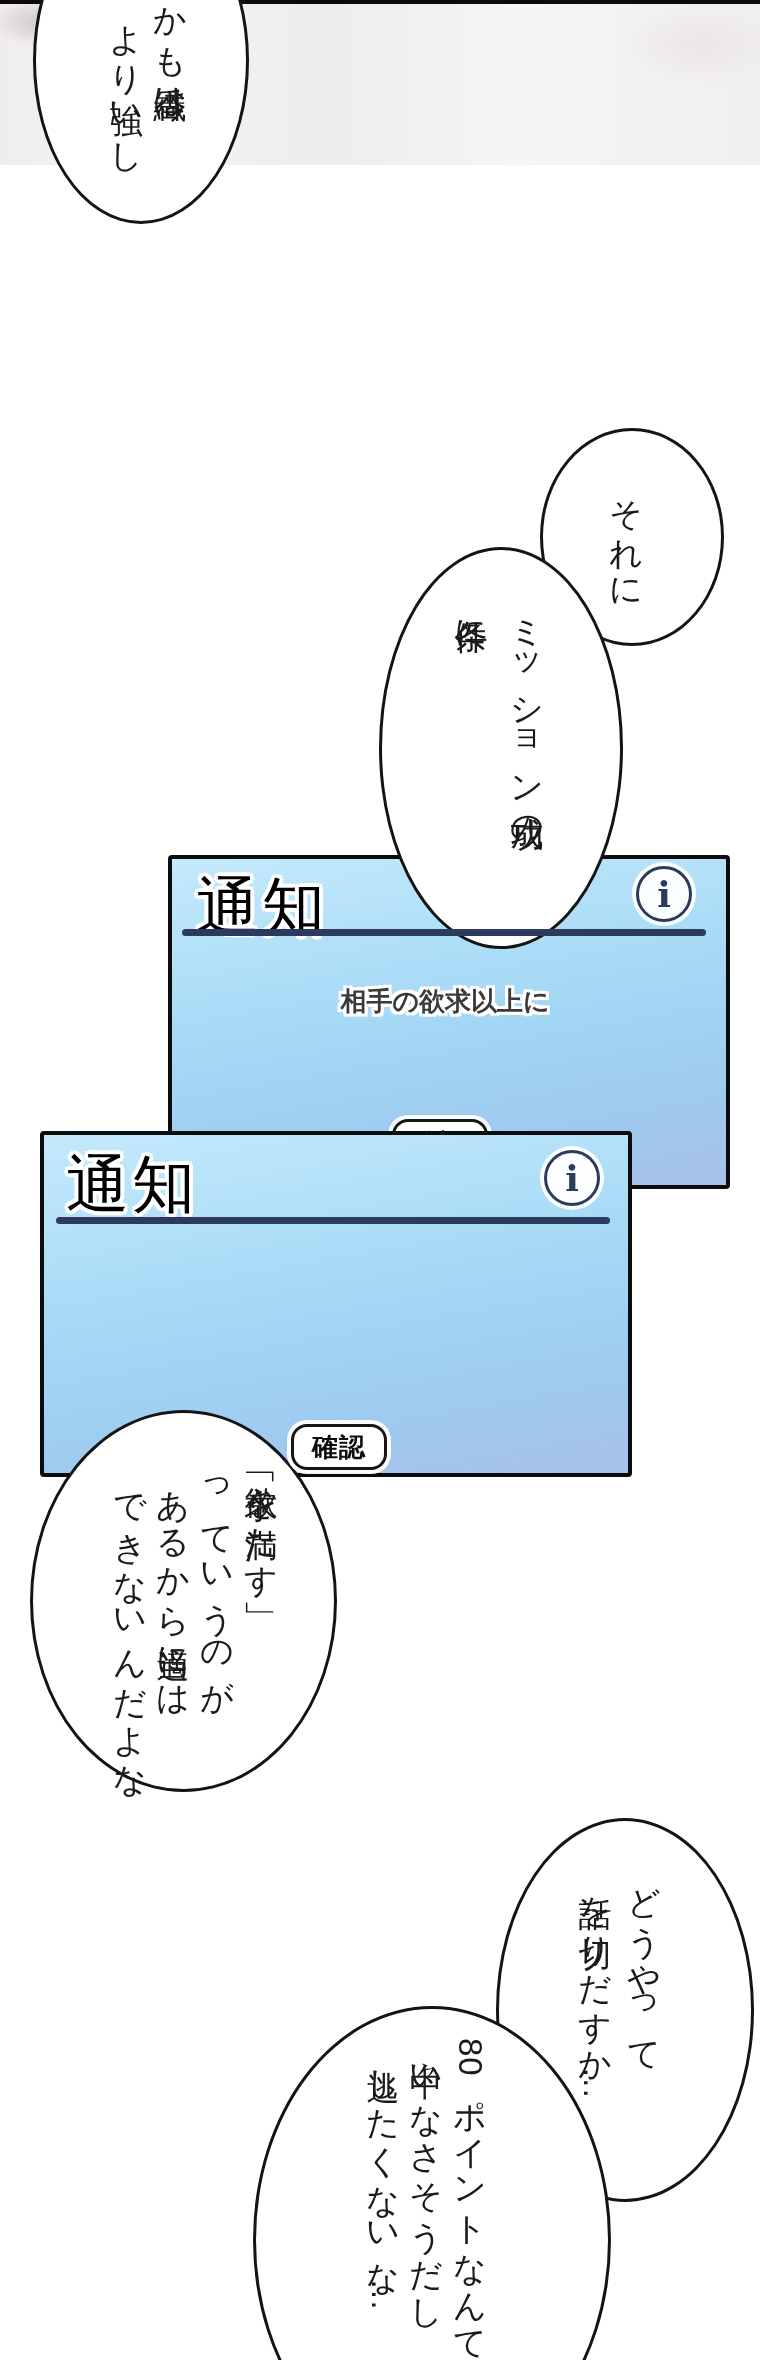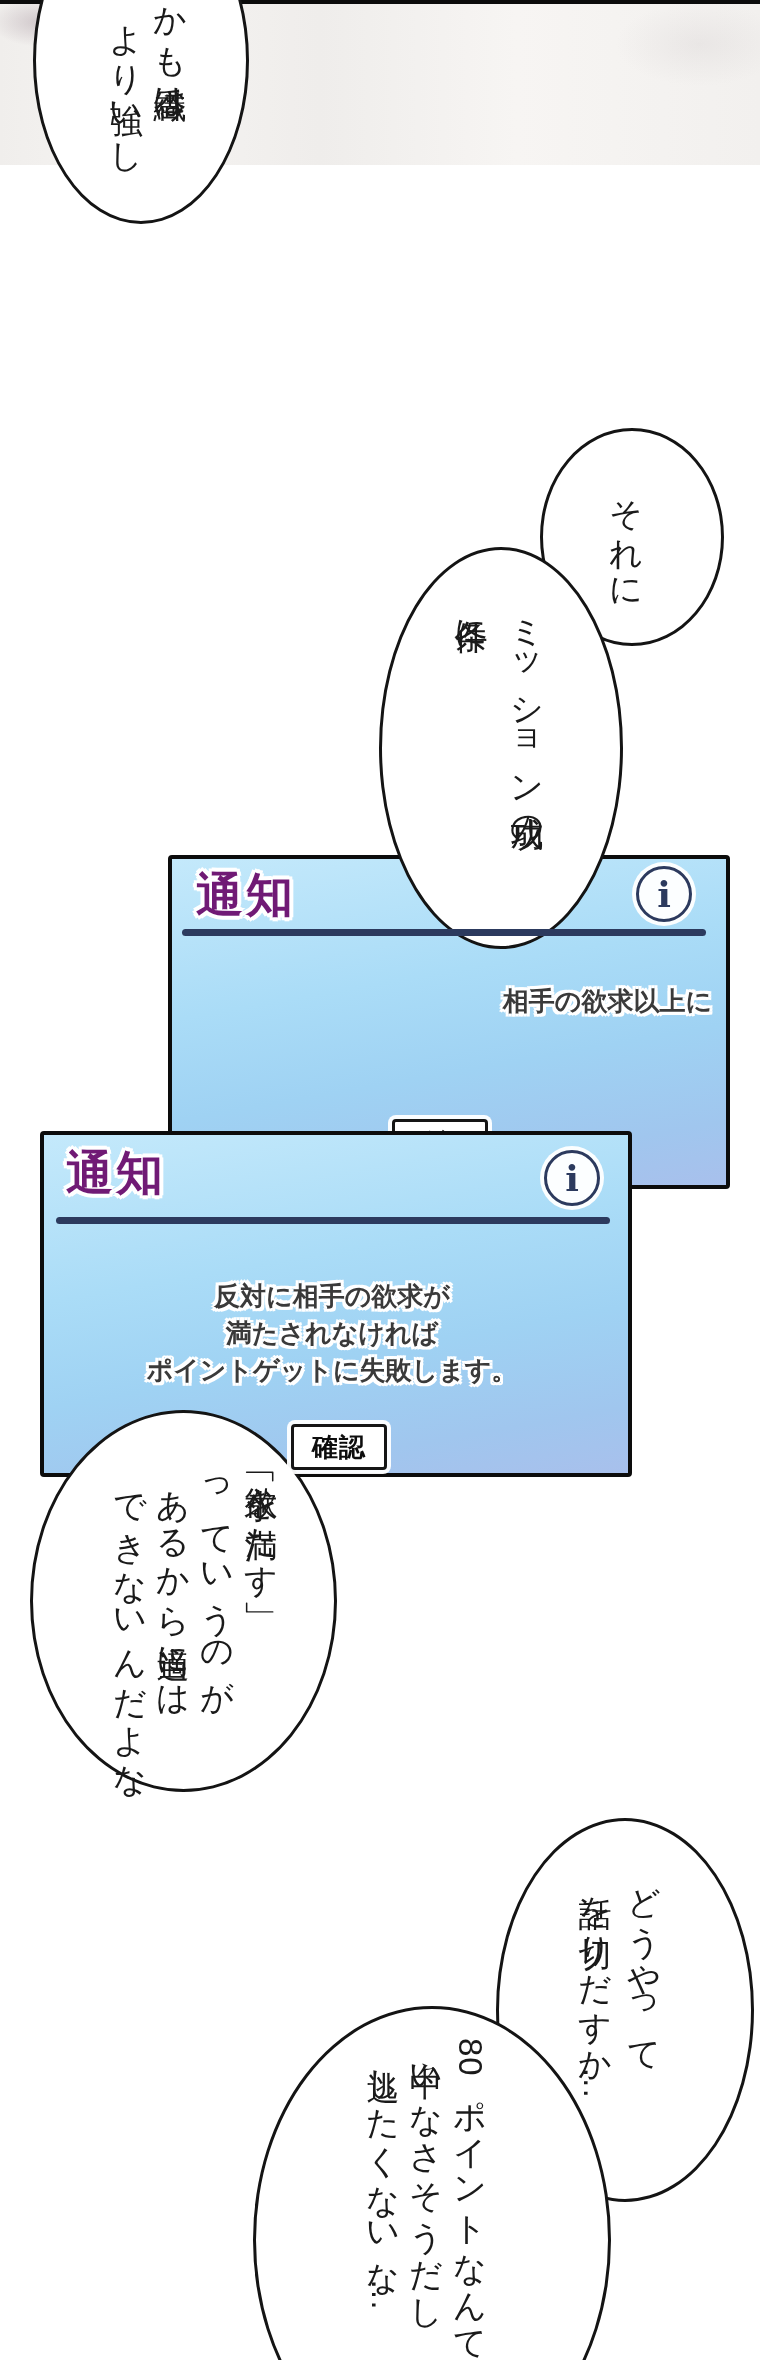--- a/index.html
+++ b/index.html
@@ -46,21 +46,21 @@
   #bub-eighty-c1{left:408px;top:2041px;}
   #bub-eighty-c2{left:365px;top:2045px;}
   
   .notif{
     position:absolute;border:4px solid #0c0c0c;border-radius:4px;
     background:linear-gradient(170deg,#c4e9fb 0%,#aadcf7 38%,#9fd2f3 62%,#a0c6ee 85%,#a8c0ec 100%);
   }
   #notif1{left:168px;top:855px;width:554px;height:326px;z-index:2;}
   #notif2{left:40px;top:1131px;width:584px;height:338px;z-index:4;}
   .ntitle{
-    position:absolute;z-index:11;font-size:47px;font-weight:bold;color:#701a75;letter-spacing:3px;
+    position:absolute;z-index:11;font-size:63px;font-weight:normal;color:#000000;letter-spacing:3px;
     text-shadow:-3px -3px 0 #fff,3px -3px 0 #fff,-3px 3px 0 #fff,3px 3px 0 #fff,
                 -4px 0 0 #fff,4px 0 0 #fff,0 -4px 0 #fff,0 4px 0 #fff;
   }
   #n1-title{left:196px;top:864px;}
   #n2-title{left:66px;top:1142px;}
   .info{
     position:absolute;z-index:11;width:56px;height:56px;border-radius:50%;
     background:#fcfeff;border:3px solid #2c3a5e;box-shadow:0 0 0 4px rgba(255,255,255,.95);
     display:flex;align-items:center;justify-content:center;box-sizing:border-box;
   }
@@ -72,24 +72,24 @@
   #n2-icon{left:544px;top:1150px;}
   .divider{position:absolute;z-index:11;height:7px;background:#2c3a5e;border-radius:6px;}
   #n1-divider{left:182px;top:929px;width:524px;}
   #n2-divider{left:56px;top:1217px;width:554px;}
   .nbody{
     position:absolute;z-index:11;text-align:center;font-size:26px;font-weight:bold;
     line-height:37px;color:#3a3a3a;
     text-shadow:-3px -3px 0 #fff,3px -3px 0 #fff,-3px 3px 0 #fff,3px 3px 0 #fff,
                 -3px 0 0 #fff,3px 0 0 #fff,0 -3px 0 #fff,0 3px 0 #fff;
   }
-  #n1-body{left:178px;top:983px;width:534px;text-align:right;}
+  #n1-body{left:178px;top:983px;width:534px;}
   #n2-body{left:50px;top:1278px;width:564px;}
   .confirm{
-    position:absolute;background:#ffffff;border:3px solid #151515;border-radius:4px;
+    position:absolute;background:#ffffff;border:3px solid #151515;border-radius:16px;
     box-shadow:0 0 0 4px rgba(255,255,255,.95);
     display:flex;align-items:center;justify-content:center;box-sizing:border-box;
     font-size:26px;font-weight:bold;color:#0d0d0d;letter-spacing:1px;cursor:pointer;
   }
   #n1-confirm{left:392px;top:1119px;width:96px;height:48px;z-index:3;}
   #n2-confirm{left:291px;top:1424px;width:96px;height:46px;z-index:11;}
 </style>
 </head>
 <body>
 
@@ -118,25 +118,20 @@
   <div class="bubble" id="bub-mission"></div>
   <div class="vcol" id="bub-mission-c0">ミッション成功の</div>
   <div class="vcol" id="bub-mission-c1">条件に</div>
 
   <div class="notif" id="notif2"></div>
   <div class="ntitle" id="n2-title">通知</div>
   <div class="info" id="n2-icon">
       <span>i</span>
     </div>
   <div class="divider" id="n2-divider"></div>
-  <div class="nbody" id="n2-body">
-    <div>反対に相手の欲求が</div>
-    <div>満たされなければ</div>
-    <div>ポイントゲットに失敗します。</div>
-  </div>
   <div class="confirm" id="n2-confirm">確認</div>
 
   <div class="bubble" id="bub-yokkyuu"></div>
   <div class="vcol" id="bub-yokkyuu-c0">「欲求を満たす」</div>
   <div class="vcol" id="bub-yokkyuu-c1">っていうのが</div>
   <div class="vcol" id="bub-yokkyuu-c2">あるから適当には</div>
   <div class="vcol" id="bub-yokkyuu-c3">できないんだよな</div>
 
   <div class="bubble" id="bub-douyatte"></div>
   <div class="vcol" id="bub-douyatte-c0">どうやって</div>

